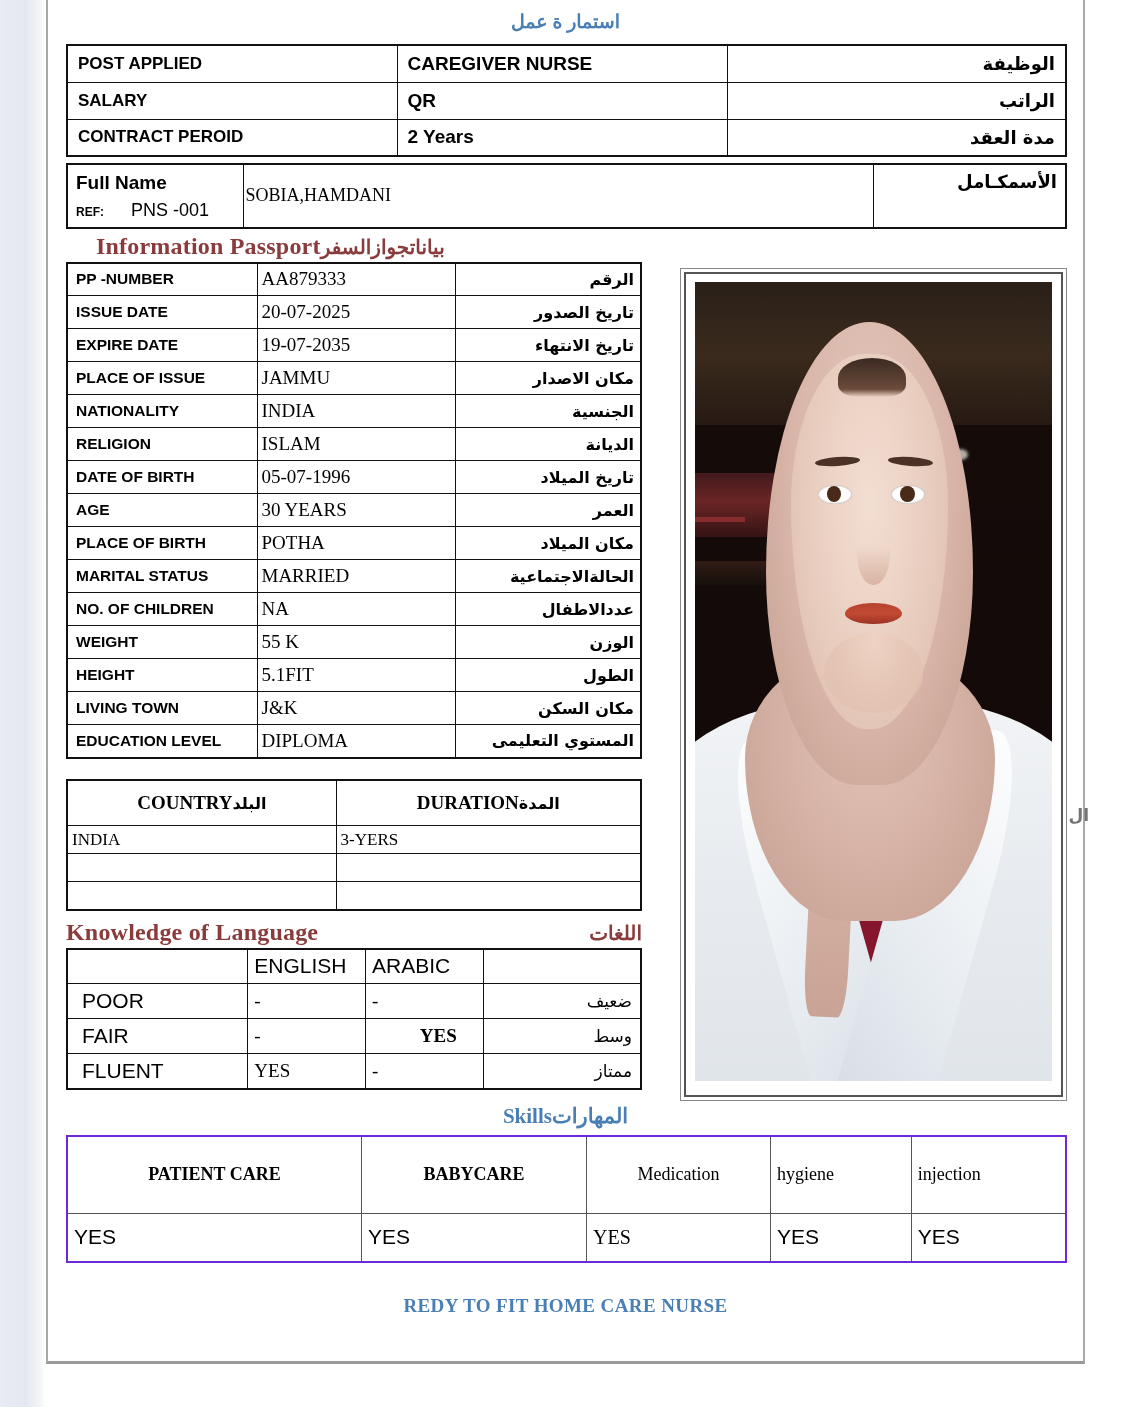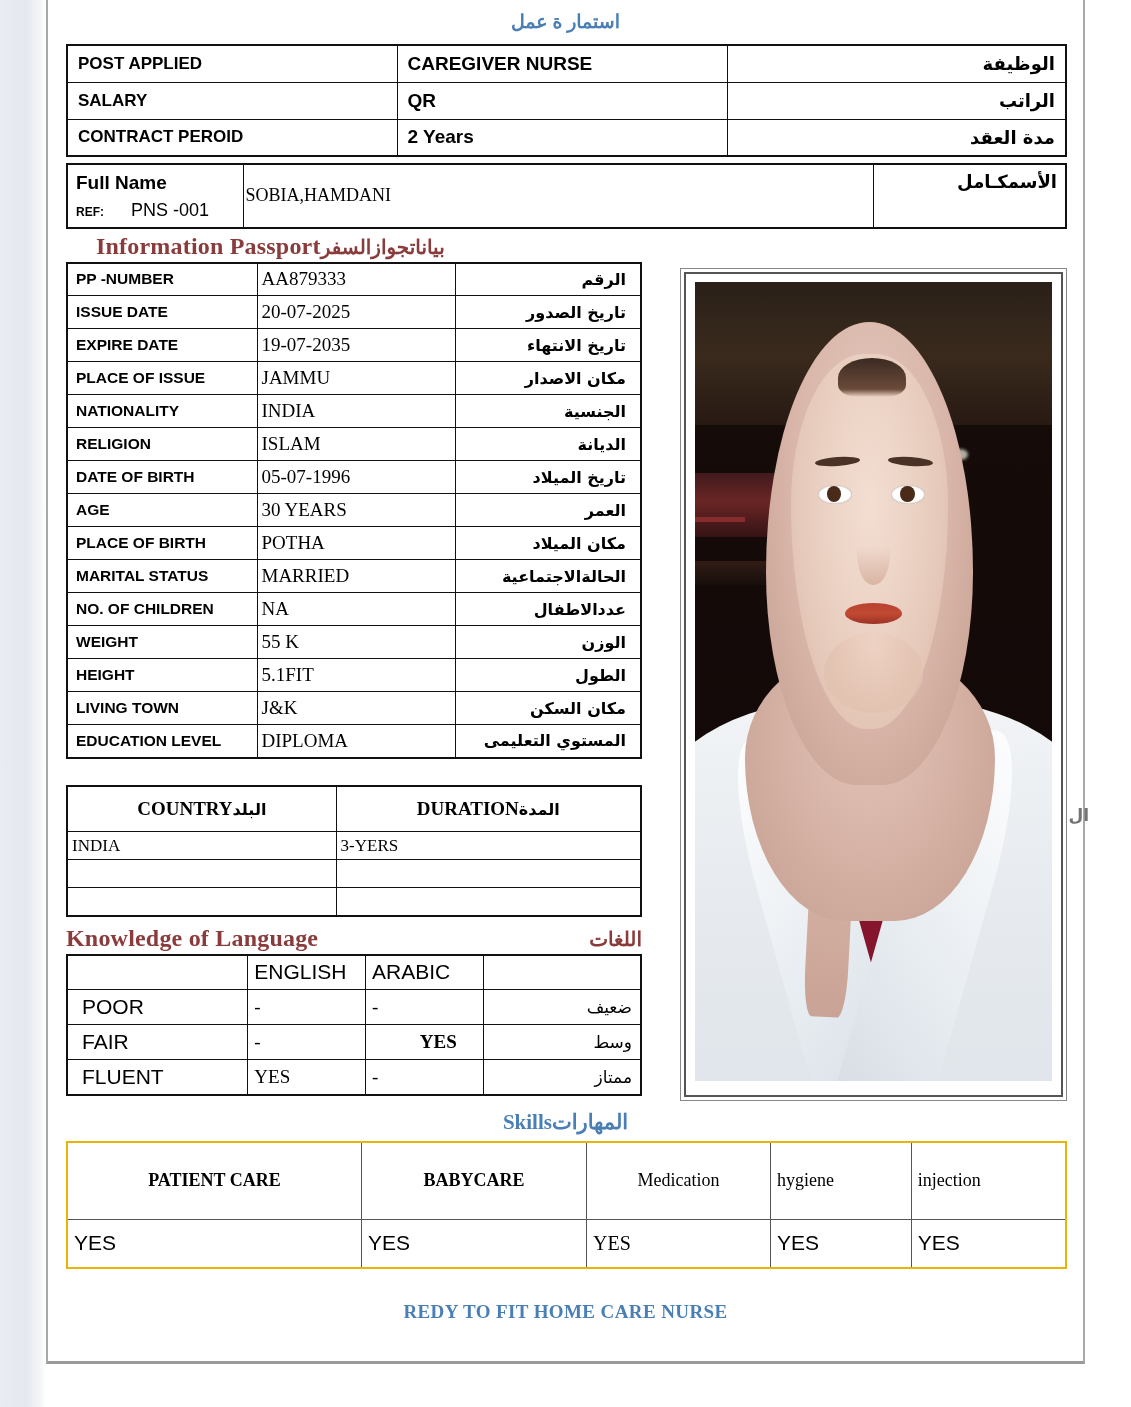--- a/index.html
+++ b/index.html
@@ -112,21 +112,21 @@
     font-family: "DejaVu Sans", sans-serif;
   }
 
   
   #info-zone { position: relative; }
   #pp-table { width: 576px; border: 2px solid #111; }
   #pp-table td { border: 1px solid #111; height: 33px; vertical-align: middle; }
   .pp-k { width: 190px; padding: 0 8px; font-weight: 700; font-size: 15.5px; }
   .pp-v { width: 198px; padding: 0 4px; font-family: "Liberation Serif", serif; font-size: 19px; }
   .pp-a {
-    width: 186px; padding: 0 14px;
+    width: 186px; padding: 0 6px;
     text-align: right; direction: rtl;
     font-weight: 700; font-size: 16px;
     font-family: "DejaVu Sans", sans-serif;
   }
 
   
   #photo-frame {
     position: absolute; left: 614px; top: 6px;
     width: 387px; height: 833px;
     border: 1px solid #888;
@@ -261,21 +261,21 @@
     border-radius: 50%;
   }
   .ph-chin {
     position: absolute; left: 36%; top: 44%;
     width: 28%; height: 10%;
     background: radial-gradient(ellipse at 50% 10%, #eed2c3 0%, #e2c2b1 70%, rgba(226,194,177,0) 100%);
     border-radius: 50%;
   }
 
   
-  #cd-table { width: 576px; border: 2px solid #111; margin-top: 26px; }
+  #cd-table { width: 576px; border: 2px solid #111; margin-top: 20px; }
   #cd-table td { border: 1px solid #111; height: 28px; }
   #cd-table tr.head td { height: 46px; vertical-align: middle; }
   .cd-h {
     text-align: center;
     font-family: "Liberation Serif", serif;
     font-weight: 700; font-size: 19px;
   }
   .cd-h .ar { font-family: "DejaVu Sans", sans-serif; font-size: 16px; }
   .cd-c1 { width: 270px; padding: 0 4px; font-family: "Liberation Serif", serif; font-size: 17px; }
   .cd-c2 { width: 306px; padding: 0 4px; font-family: "Liberation Serif", serif; font-size: 17px; }
@@ -288,21 +288,21 @@
   .lg-c.center { text-align: right; padding-right: 26px; font-weight: 700; }
   .lg-hdr { font-size: 21px; padding-left: 6px; }
   .lg-a {
     width: 150px; padding: 0 8px;
     text-align: right; direction: rtl;
     font-weight: 400; font-size: 17px;
     font-family: "DejaVu Sans", sans-serif;
   }
 
   
-  #skills-table { width: 1001px; margin: 0 auto; border: 2px solid #eab308; }
+  #skills-table { width: 1001px; margin: 0 auto; border: 2px solid #6d28d9; }
   #skills-table td { border: 1.5px solid #555; }
   #skills-table tr.head td { height: 78px; vertical-align: middle; }
   #skills-table tr.val td { height: 48px; vertical-align: middle; }
   .sk-h {
     text-align: center;
     font-family: "Liberation Serif", serif;
     font-weight: 700; font-size: 18px;
   }
   .sk-h.nrm { font-weight: 400; font-size: 18px; margin-top: 34px; }
   .sk-h.left { text-align: left; padding-left: 6px; font-weight: 400; }

